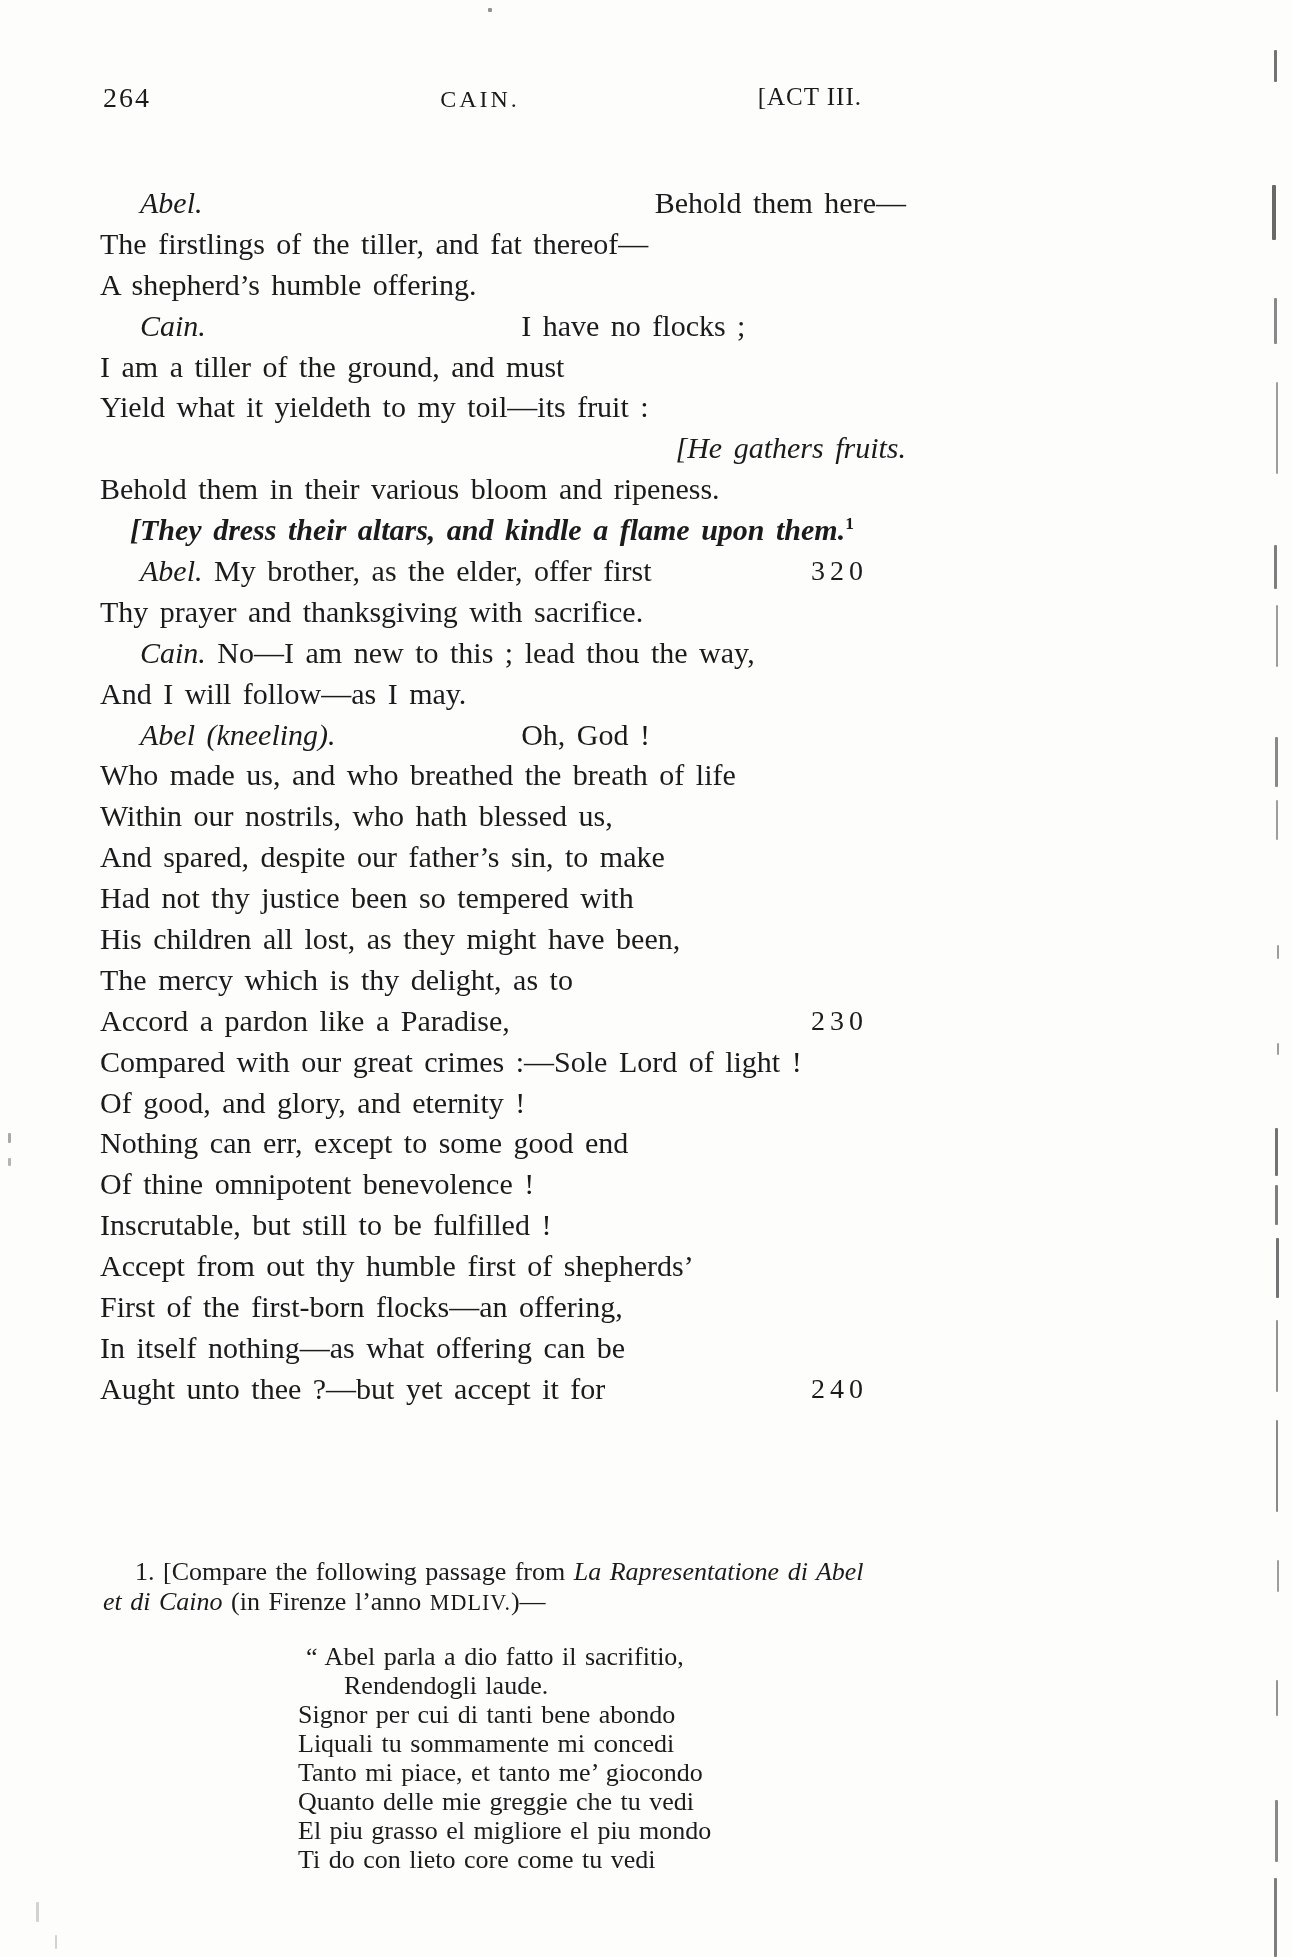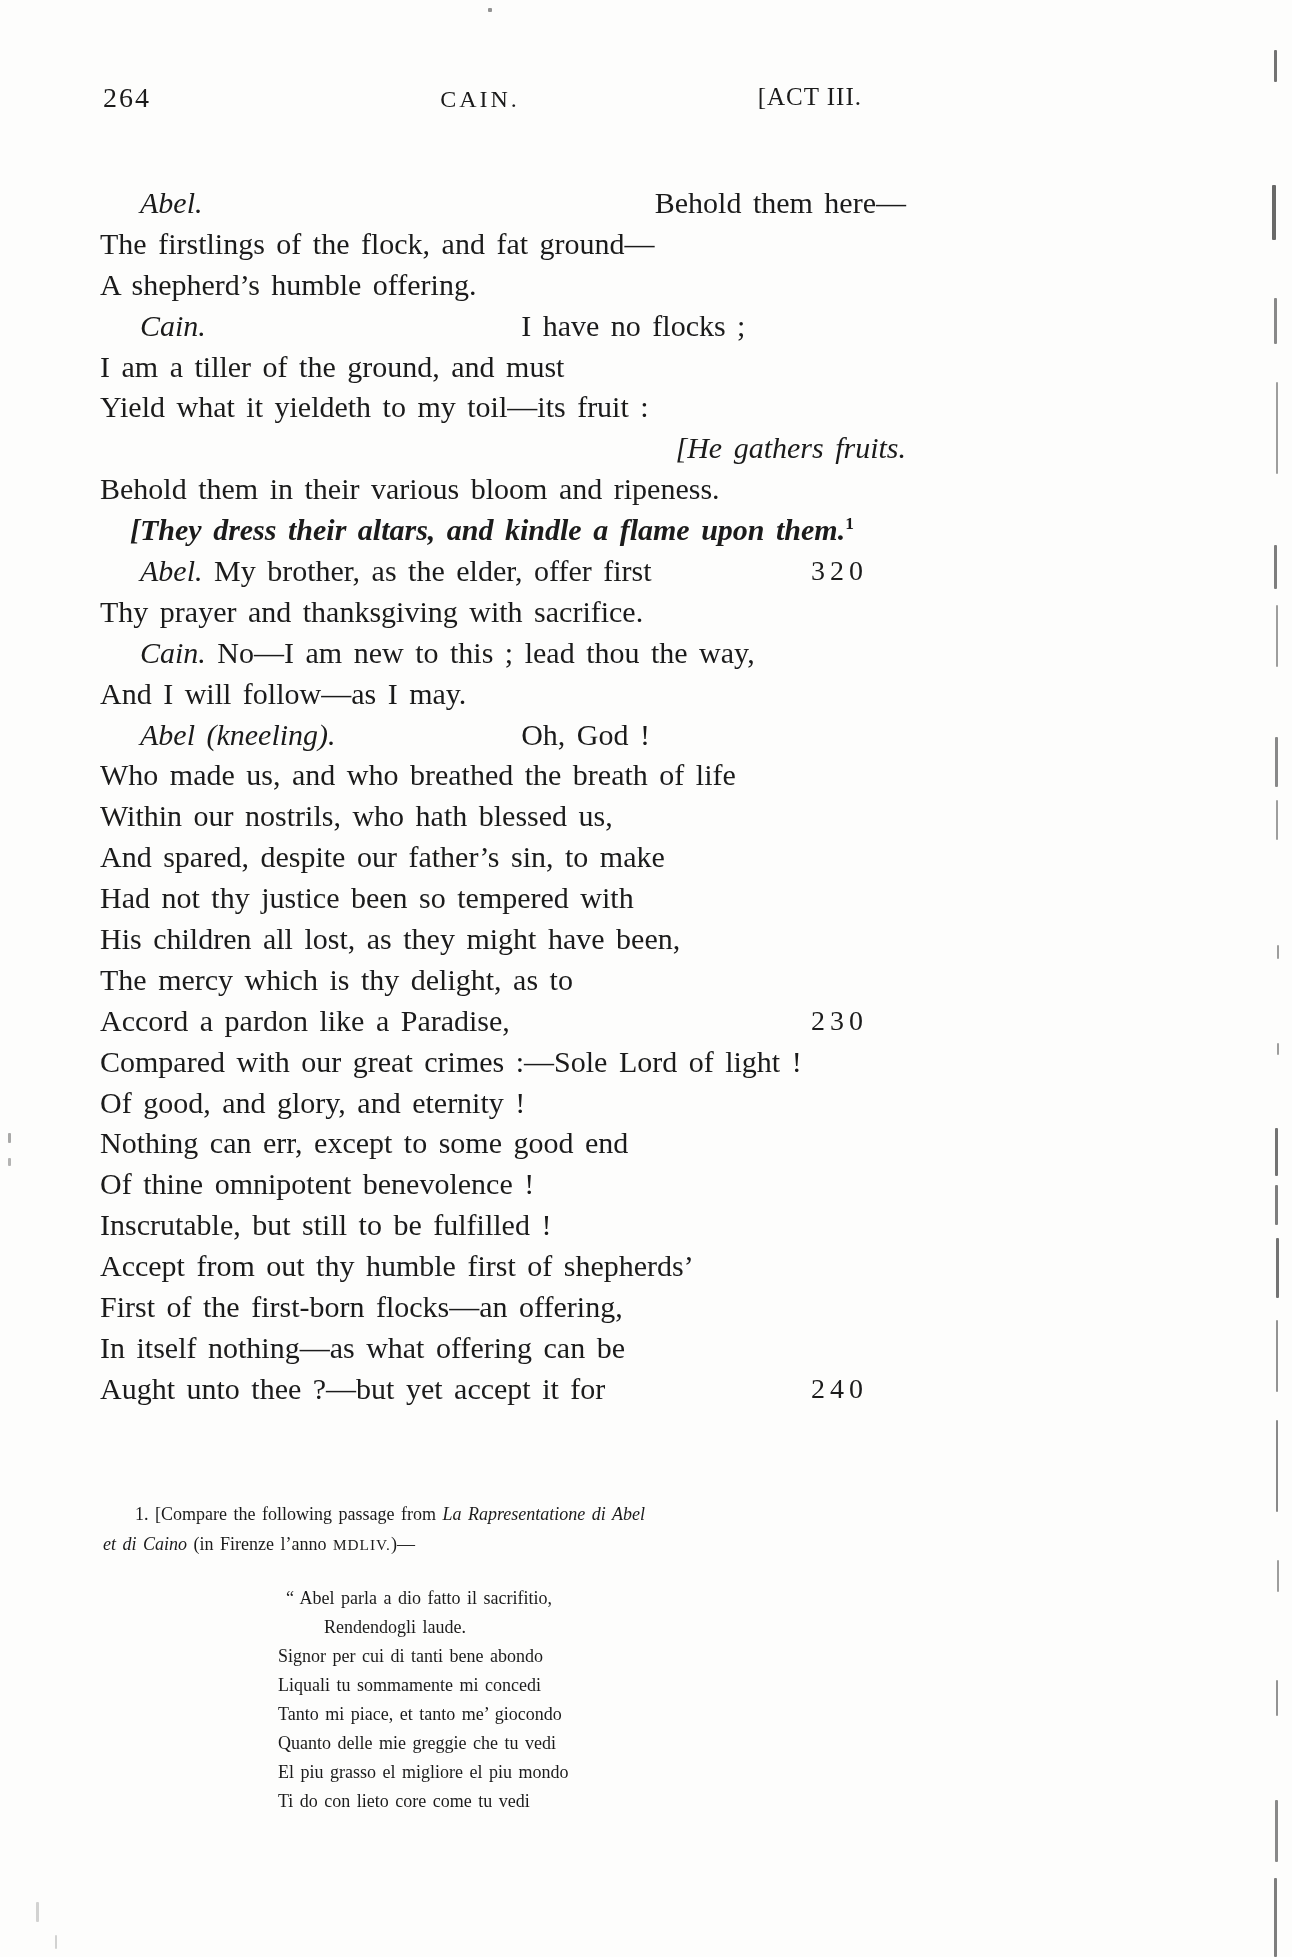--- a/index.html
+++ b/index.html
@@ -19,41 +19,41 @@
   .play{position:absolute;left:100px;top:183px;width:810px;font-size:30px;word-spacing:4px;}
   .line{position:relative;height:40.9px;line-height:40.9px;white-space:nowrap;}
   .line.right{text-align:right;padding-right:4px;}
   .it{font-style:italic;}
   .fill{position:absolute;}
   .fill-right{right:4px;}
   .fill-mid{left:52%;}
   .lineno{position:absolute;right:42px;letter-spacing:5px;font-size:28px;}
   sup{font-size:0.58em;vertical-align:super;line-height:0;}
   
-  .footnote{position:absolute;left:103px;top:1500px;width:812px;font-size:18px;line-height:29.5px;word-spacing:2px;}
+  .footnote{position:absolute;left:103px;top:1557px;width:812px;font-size:26px;line-height:29.5px;word-spacing:2px;}
   .note-head{margin:0;}
   #note-head-1{padding-left:32px;}
   .sc{font-size:0.85em;letter-spacing:1px;}
   .verse{margin-top:25px;margin-left:175px;}
-  .vline{height:29px;line-height:29px;white-space:nowrap;}
+  .vline{height:29px;line-height:29px;white-space:nowrap;margin-left:20px;}
   
   .mark{position:absolute;background:#2a2a2a;border-radius:1px;}
 </style>
 </head>
 <body>
 
 <div class="page">
 
   <span class="pagenum">264</span>
   <span class="runtitle">CAIN.</span>
   <span class="actmark">[ACT III.</span>
 
   <main class="play" id="play-lines">
       <div class="line" style="padding-left: 40px;"><span class="it">Abel.</span><span class="fill fill-right">Behold them here—</span></div>
-      <div class="line"><span>The firstlings of the flock, and fat ground—</span></div>
+      <div class="line"><span>The firstlings of the tiller, and fat thereof—</span></div>
       <div class="line"><span>A shepherd’s humble offering.</span></div>
       <div class="line" style="padding-left: 40px;"><span class="it">Cain.</span><span class="fill fill-mid">I have no flocks ;</span></div>
       <div class="line"><span>I am a tiller of the ground, and must</span></div>
       <div class="line"><span>Yield what it yieldeth to my toil—its fruit :</span></div>
       <div class="line right"><span class="it">[He gathers fruits.</span></div>
       <div class="line"><span>Behold them in their various bloom and ripeness.</span></div>
       <div class="line" style="padding-left: 30px; font-weight: bold;"><span class="it">[They dress their altars, and kindle a flame upon them.</span><sup>1</sup></div>
       <div class="line" style="padding-left: 40px;"><span class="it">Abel.</span><span> My brother, as the elder, offer first</span><span class="lineno">320</span></div>
       <div class="line"><span>Thy prayer and thanksgiving with sacrifice.</span></div>
       <div class="line" style="padding-left: 40px;"><span class="it">Cain.</span><span> No—I am new to this ; lead thou the way,</span></div>

